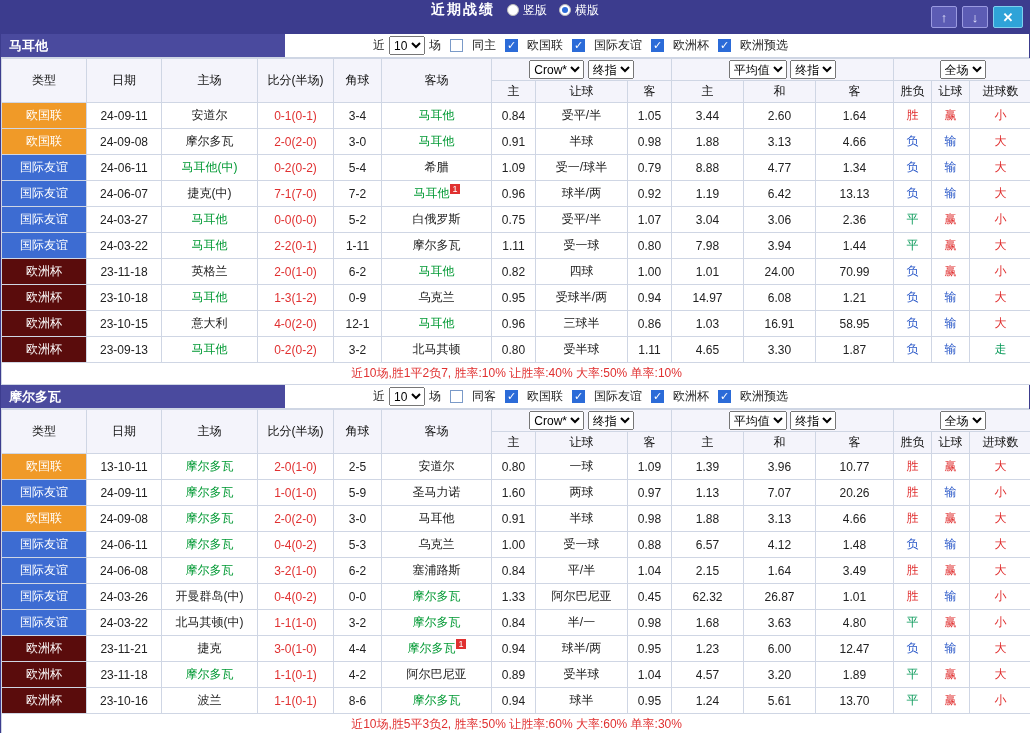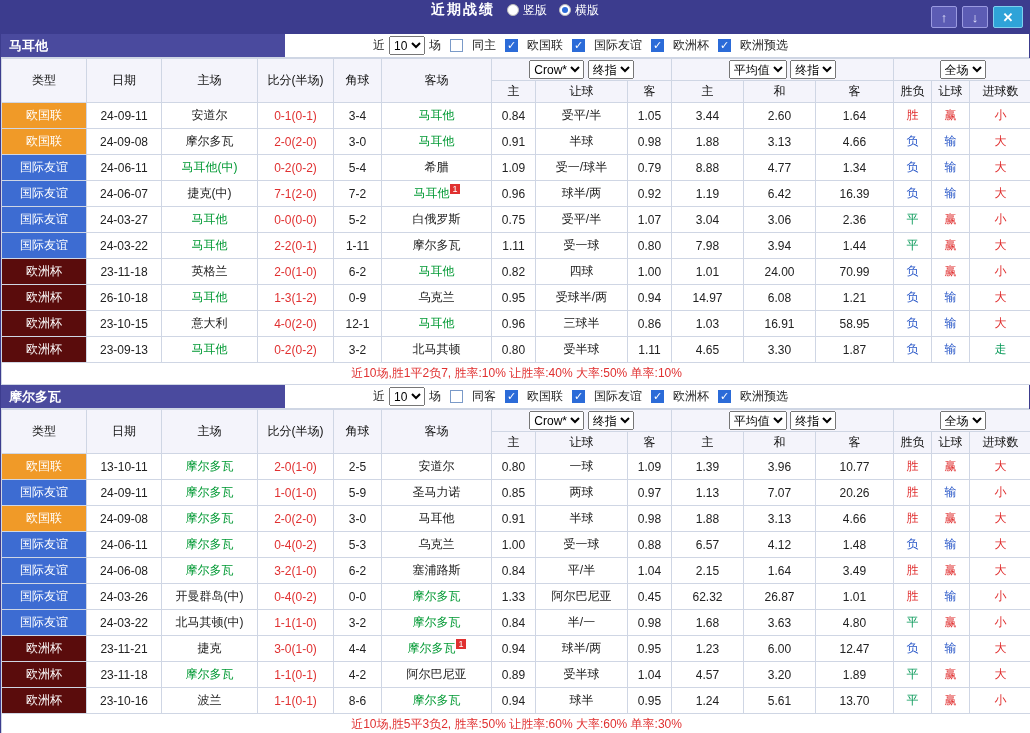--- a/index.html
+++ b/index.html
@@ -190,29 +190,29 @@
           <td>4.77</td>
           <td>1.34</td>
           <td class="c-blue">负</td>
           <td class="c-blue">输</td>
           <td class="c-red">大</td>
         </tr>
         <tr>
           <td class="league lg-bl">国际友谊</td>
           <td>24-06-07</td>
           <td>捷克(中)</td>
-          <td class="score">7-1(2-0)</td>
+          <td class="score">7-1(7-0)</td>
           <td>7-2</td>
           <td class="hot">马耳他<sup class="sup-badge">1</sup></td>
           <td>0.96</td>
           <td>球半/两</td>
           <td>0.92</td>
           <td>1.19</td>
           <td>6.42</td>
-          <td>16.39</td>
+          <td>13.13</td>
           <td class="c-blue">负</td>
           <td class="c-blue">输</td>
           <td class="c-red">大</td>
         </tr>
         <tr>
           <td class="league lg-bl">国际友谊</td>
           <td>24-03-27</td>
           <td class="hot">马耳他</td>
           <td class="score">0-0(0-0)</td>
           <td>5-2</td>
@@ -256,21 +256,21 @@
           <td>1.00</td>
           <td>1.01</td>
           <td>24.00</td>
           <td>70.99</td>
           <td class="c-blue">负</td>
           <td class="c-red">赢</td>
           <td class="c-red">小</td>
         </tr>
         <tr>
           <td class="league lg-mr">欧洲杯</td>
-          <td>26-10-18</td>
+          <td>23-10-18</td>
           <td class="hot">马耳他</td>
           <td class="score">1-3(1-2)</td>
           <td>0-9</td>
           <td>乌克兰</td>
           <td>0.95</td>
           <td>受球半/两</td>
           <td>0.94</td>
           <td>14.97</td>
           <td>6.08</td>
           <td>1.21</td>
@@ -416,21 +416,21 @@
           <td class="c-red">赢</td>
           <td class="c-red">大</td>
         </tr>
         <tr>
           <td class="league lg-bl">国际友谊</td>
           <td>24-09-11</td>
           <td class="hot">摩尔多瓦</td>
           <td class="score">1-0(1-0)</td>
           <td>5-9</td>
           <td>圣马力诺</td>
-          <td>0.85</td>
+          <td>1.60</td>
           <td>两球</td>
           <td>0.97</td>
           <td>1.13</td>
           <td>7.07</td>
           <td>20.26</td>
           <td class="c-red">胜</td>
           <td class="c-blue">输</td>
           <td class="c-red">小</td>
         </tr>
         <tr>

